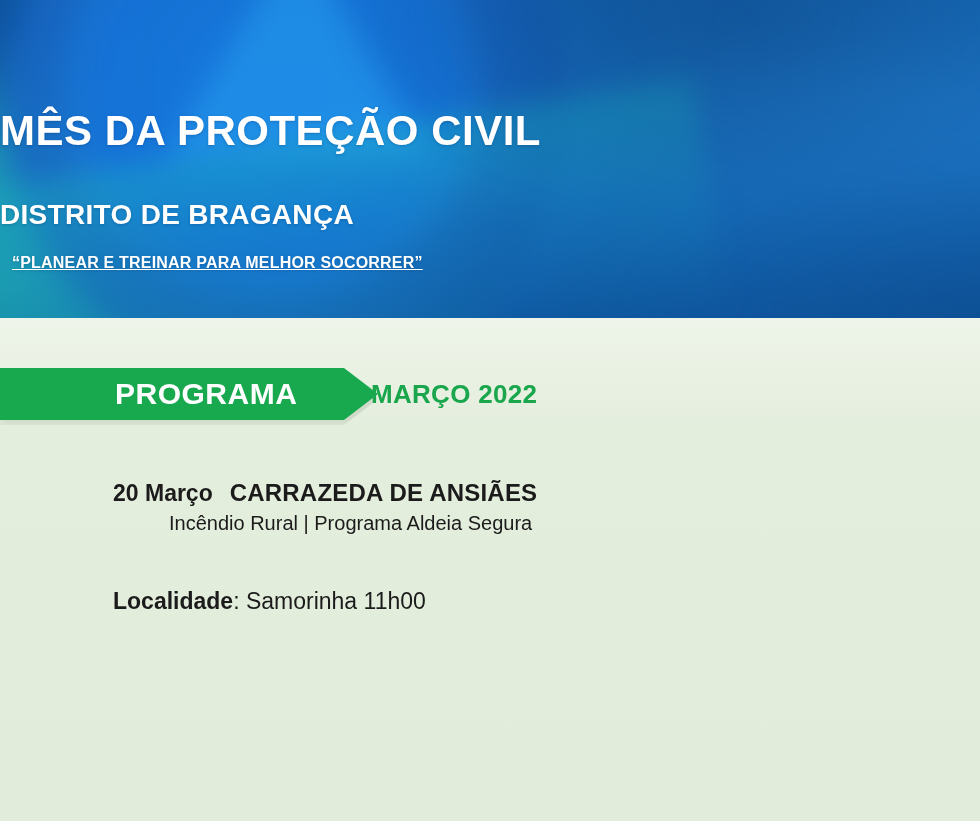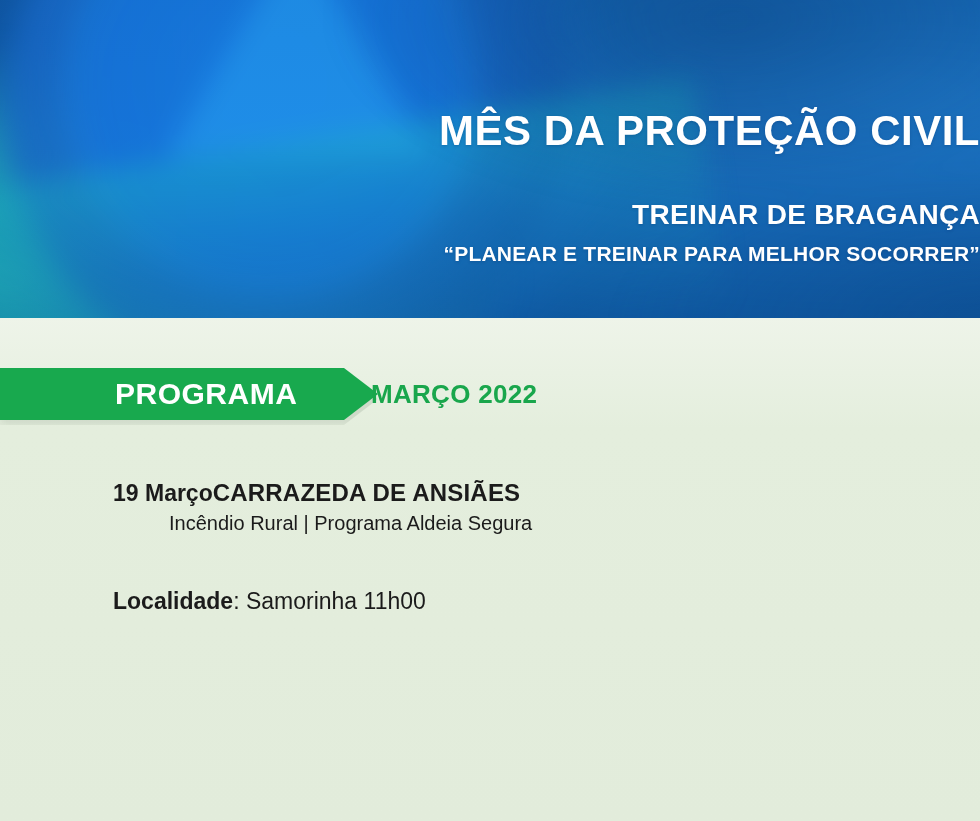--- a/index.html
+++ b/index.html
@@ -96,47 +96,48 @@
     position: absolute;
     inset: 0;
     background: linear-gradient(180deg, rgba(10,70,140,.10) 0%, rgba(10,70,140,.06) 55%, rgba(12,80,150,.18) 100%);
   }
 
   .header-text {
     position: absolute;
     left: 0;
     top: 0;
     width: 980px;
-    text-align: right;
+    text-align: left;
     color: #ffffff;
   }
   .title-main {
     margin: 0;
     padding-top: 108px;
     font-size: 42px;
     font-weight: bold;
     letter-spacing: 0.5px;
     line-height: 1.1;
     text-shadow: 0 1px 3px rgba(0,40,90,.25);
   }
   .title-sub {
     margin: 0;
     padding-top: 45px;
     font-size: 28px;
     font-weight: bold;
     letter-spacing: 0.3px;
     text-shadow: 0 1px 3px rgba(0,40,90,.25);
   }
   .title-slogan {
-    margin: 0;
+    margin: 12px;
     padding-top: 11px;
-    font-size: 21px;
+    font-size: 16px;
     font-weight: bold;
     letter-spacing: 0.2px;
     text-shadow: 0 1px 3px rgba(0,40,90,.25);
+    text-decoration: underline;
   }
 
   
   .body-area {
     position: absolute;
     left: 0;
     top: 318px;
     width: 980px;
     height: 503px;
     background: linear-gradient(180deg, #eef4e9 0%, #e4eedd 22%, #e2ecdb 100%);
@@ -204,21 +205,21 @@
     font-size: 23px;
     line-height: 1.25;
     white-space: nowrap;
   }
   .event-date {
     font-weight: bold;
   }
   .event-place {
     font-weight: bold;
     letter-spacing: 0.2px;
-    margin-left: 0;
+    margin-left: 17px;
     font-size: 24px;
   }
   .event-line2 {
     margin-left: 56px;
     margin-top: 4px;
     font-size: 20px;
     font-weight: normal;
     color: #1b1b1b;
     white-space: nowrap;
   }
@@ -241,36 +242,36 @@
       <div class="ph-patch-outer"></div>
       <div class="ph-patch-inner"></div>
       <div class="ph-triangle"></div>
       <div class="ph-fold"></div>
     </div>
     <div class="photo-layer ph-dark"></div>
     <div class="header-veil"></div>
 
     <div class="header-text">
       <h1 class="title-main">MÊS DA PROTEÇÃO CIVIL</h1>
-      <div class="title-sub">TREINAR DE BRAGANÇA</div>
+      <div class="title-sub">DISTRITO DE BRAGANÇA</div>
       <div class="title-slogan">“PLANEAR E TREINAR PARA MELHOR SOCORRER”</div>
     </div>
   </div>
 
   <div class="body-area">
 
     <div class="banner-row">
       <div class="banner-shadow"></div>
       <div class="banner-green"></div>
       <div class="banner-label">PROGRAMA</div>
       <div class="banner-month">MARÇO 2022</div>
     </div>
 
     <div class="event">
       <div class="event-line1">
-        <span class="event-date">19 Março</span><span class="event-place">CARRAZEDA DE ANSIÃES</span>
+        <span class="event-date">20 Março</span><span class="event-place">CARRAZEDA DE ANSIÃES</span>
       </div>
       <div class="event-line2">Incêndio Rural | Programa Aldeia Segura</div>
       <div class="event-local"><b>Localidade</b><span>: Samorinha 11h00</span></div>
     </div>
 
   </div>
 </div>
 
 </body></html>

